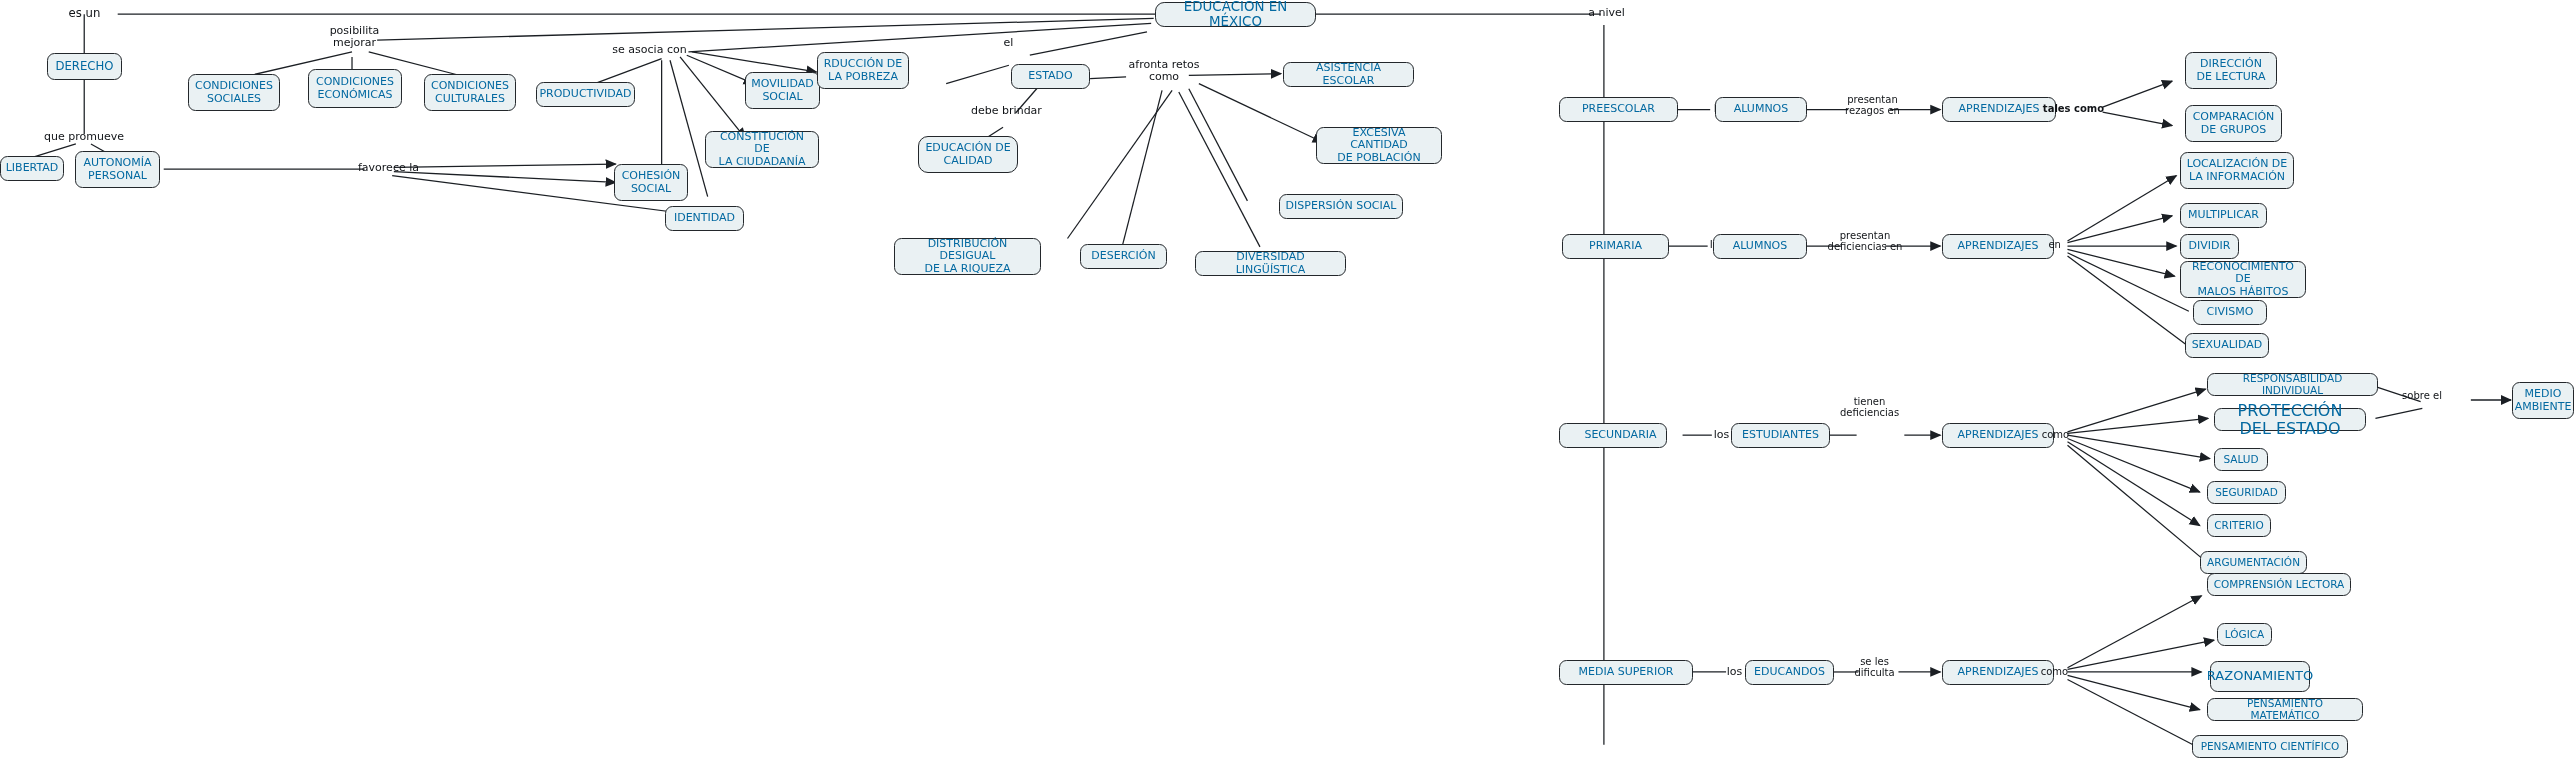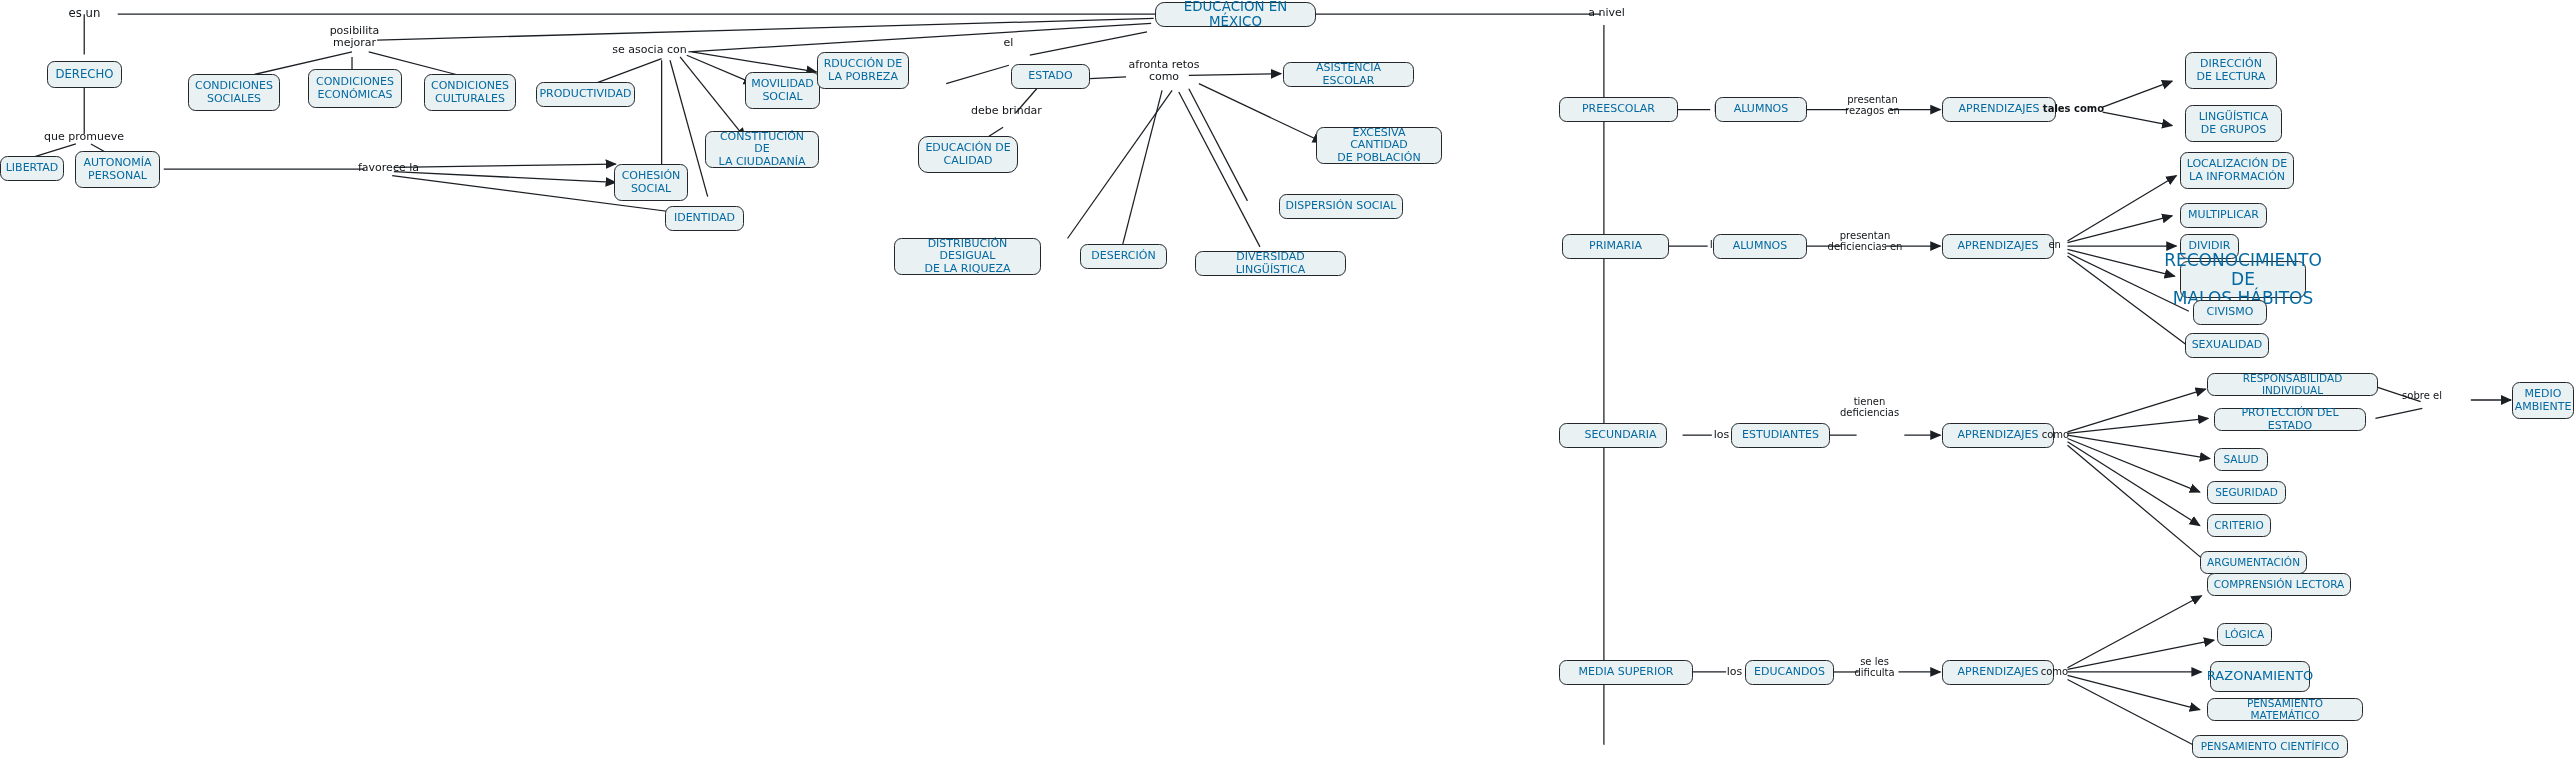--- a/index.html
+++ b/index.html
@@ -113,21 +113,21 @@
       <path d="M2470,803 L2630,803" marker-end="url(#ah)"></path>
       <path d="M2470,807 L2628,848" marker-end="url(#ah)"></path>
       <path d="M2470,812 L2620,890"></path>
     </g>
   </svg>
 
   <div class="node root" style="left:1155px;top:1.7px;width:161px;height:25px;font-size:13.4px;">EDUCACIÓN EN MÉXICO</div>
 
   <div class="lbl" style="left:55px;top:6.7px;width:59px;font-size:11.7px;">es un</div>
 
-  <div class="node" style="left:47px;top:53px;width:75px;height:27px;font-size:11.7px;margin-top:8px;">DERECHO</div>
+  <div class="node" style="left:47px;top:53px;width:75px;height:27px;font-size:11.7px;">DERECHO</div>
 
   <div class="lbl" style="left:33px;top:131px;width:102px;font-size:11px;">que promueve</div>
 
   <div class="node" style="left:0px;top:156px;width:64px;height:25px;font-size:11px;">LIBERTAD</div>
 
   <div class="node" style="left:75px;top:151px;width:85px;height:37px;font-size:11px;">AUTONOMÍA
 PERSONAL</div>
 
   <div class="lbl" style="left:316px;top:25px;width:77px;font-size:11px;">posibilita
 mejorar</div>
@@ -189,48 +189,48 @@
 
   <div class="node" style="left:1559px;top:97px;width:119px;height:25px;font-size:11px;">PREESCOLAR</div>
   <div class="lbl" style="left:1708px;top:103px;width:27px;font-size:11px;">los</div>
   <div class="node" style="left:1715px;top:97px;width:92px;height:25px;font-size:11px;">ALUMNOS</div>
   <div class="lbl" style="left:1835px;top:94px;width:75px;font-size:10px;">presentan
 rezagos en</div>
   <div class="node" style="left:1942px;top:97px;width:114px;height:25px;font-size:11px;">APRENDIZAJES</div>
   <div class="lbl" style="left:2041px;top:103px;width:65px;font-size:10px;font-weight:bold;">tales como</div>
   <div class="node" style="left:2185px;top:52px;width:92px;height:37px;font-size:11px;">DIRECCIÓN
 DE LECTURA</div>
-  <div class="node" style="left:2185px;top:105px;width:97px;height:37px;font-size:11px;">LINGÜÍSTICA
+  <div class="node" style="left:2185px;top:105px;width:97px;height:37px;font-size:11px;">COMPARACIÓN
 DE GRUPOS</div>
 
   <div class="node" style="left:1562px;top:234px;width:107px;height:25px;font-size:11px;">PRIMARIA</div>
   <div class="lbl" style="left:1704px;top:239px;width:27px;font-size:11px;">los</div>
   <div class="node" style="left:1713px;top:234px;width:94px;height:25px;font-size:11px;">ALUMNOS</div>
   <div class="lbl" style="left:1815px;top:230px;width:100px;font-size:10px;">presentan
 deficiencias en</div>
   <div class="node" style="left:1942px;top:234px;width:112px;height:25px;font-size:11px;">APRENDIZAJES</div>
   <div class="lbl" style="left:2043px;top:239px;width:23.4px;font-size:10px;">en</div>
   <div class="node" style="left:2180px;top:152px;width:114px;height:37px;font-size:11px;">LOCALIZACIÓN DE
 LA INFORMACIÓN</div>
   <div class="node" style="left:2180px;top:203px;width:87px;height:25px;font-size:11px;">MULTIPLICAR</div>
   <div class="node" style="left:2180px;top:234px;width:59px;height:25px;font-size:11px;">DIVIDIR</div>
-  <div class="node" style="left:2180px;top:261px;width:126px;height:37px;font-size:17px;">RECONOCIMIENTO DE
+  <div class="node" style="left:2180px;top:261px;width:126px;height:37px;font-size:11px;">RECONOCIMIENTO DE
 MALOS HÁBITOS</div>
   <div class="node" style="left:2193px;top:300px;width:74px;height:25px;font-size:11px;">CIVISMO</div>
   <div class="node" style="left:2185px;top:333px;width:84px;height:25px;font-size:11px;">SEXUALIDAD</div>
 
   <div class="node" style="left:1559px;top:423px;width:108px;height:25px;font-size:11px;padding-left:20px;">SECUNDARIA</div>
   <div class="lbl" style="left:1708px;top:429px;width:27px;font-size:11px;">los</div>
   <div class="node" style="left:1731px;top:423px;width:99px;height:25px;font-size:11px;">ESTUDIANTES</div>
   <div class="lbl" style="left:1832px;top:396px;width:75px;font-size:10px;text-align:center;">tienen
 deficiencias</div>
   <div class="node" style="left:1942px;top:423px;width:112px;height:25px;font-size:11px;">APRENDIZAJES</div>
   <div class="lbl" style="left:2038px;top:429px;width:35px;font-size:10px;">como</div>
   <div class="node" style="left:2207px;top:373px;width:171px;height:23.4px;font-size:10.5px;">RESPONSABILIDAD INDIVIDUAL</div>
-  <div class="node" style="left:2214px;top:408px;width:152px;height:23.4px;font-size:11px;">PROTECCIÓN DEL ESTADO</div>
+  <div class="node" style="left:2214px;top:408px;width:152px;height:23.4px;font-size:16px;">PROTECCIÓN DEL ESTADO</div>
   <div class="node" style="left:2214px;top:448px;width:54px;height:23.4px;font-size:10.5px;">SALUD</div>
   <div class="node" style="left:2207px;top:481px;width:79px;height:23.4px;font-size:10.5px;">SEGURIDAD</div>
   <div class="node" style="left:2207px;top:514px;width:64px;height:23.4px;font-size:10.5px;">CRITERIO</div>
   <div class="node" style="left:2200px;top:551px;width:107px;height:23.4px;font-size:10.5px;">ARGUMENTACIÓN</div>
   <div class="lbl" style="left:2396px;top:390px;width:52px;font-size:10px;">sobre el</div>
   <div class="node" style="left:2512px;top:382px;width:62px;height:37px;font-size:11px;">MEDIO
 AMBIENTE</div>
 
   <div class="node" style="left:1559px;top:660px;width:134px;height:25px;font-size:11px;">MEDIA SUPERIOR</div>
   <div class="lbl" style="left:1721px;top:666px;width:27px;font-size:11px;">los</div>

